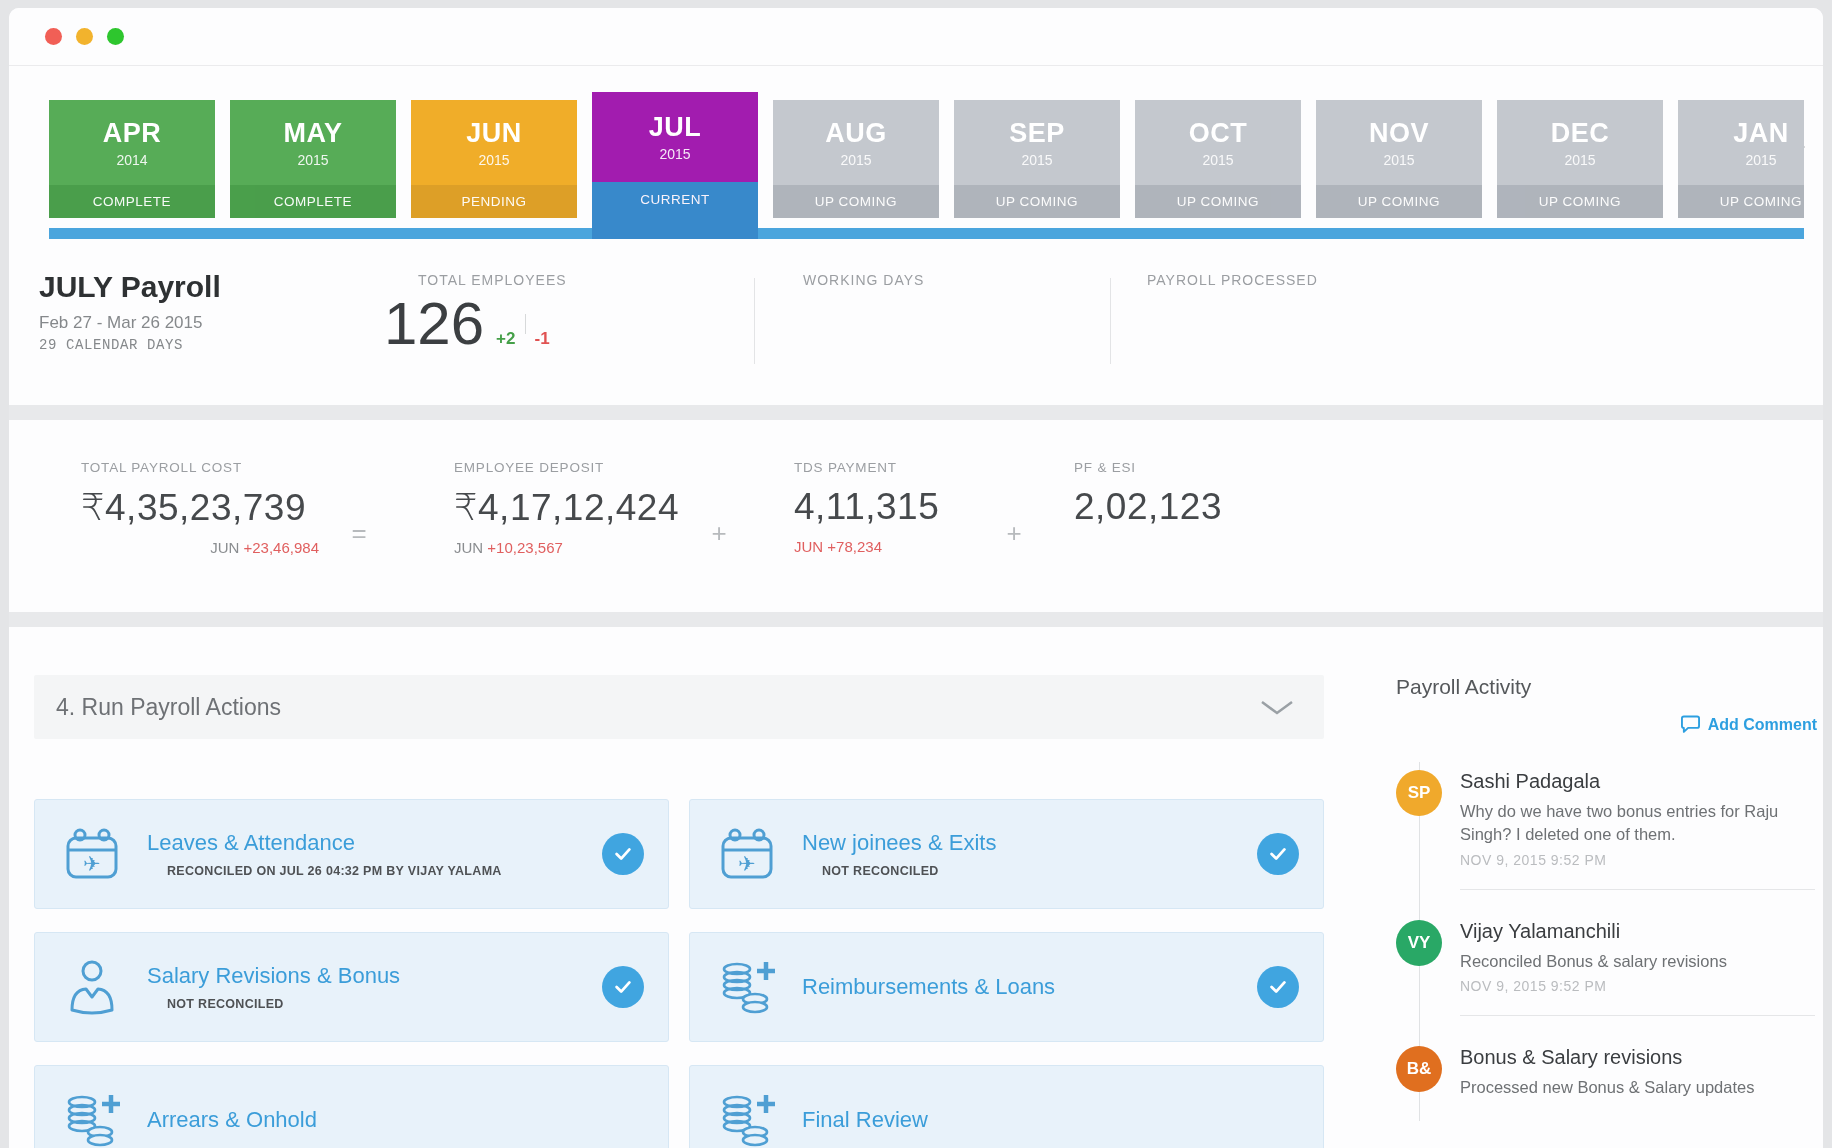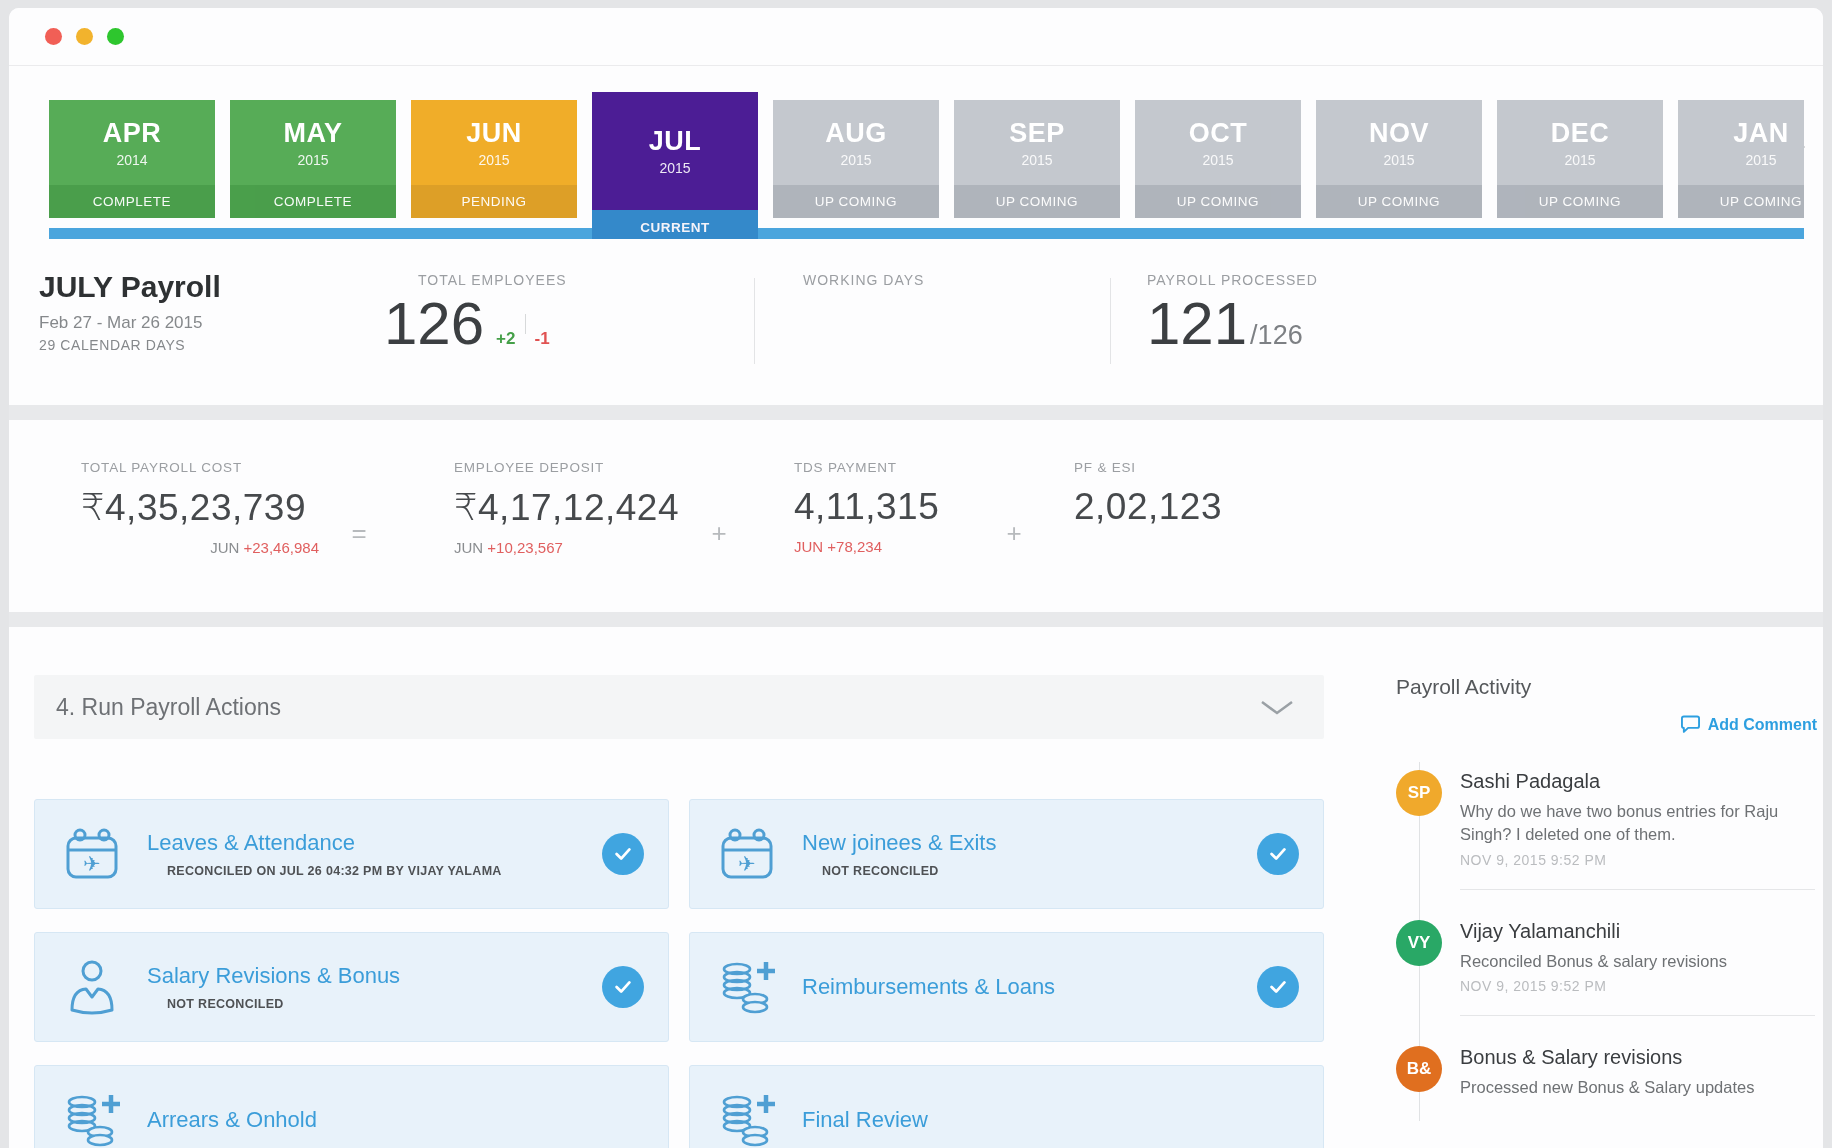--- a/index.html
+++ b/index.html
@@ -20,29 +20,29 @@
   .month-card { position:relative; flex:0 0 166px; width:166px; height:118px; margin-top:10px;
     display:flex; flex-direction:column; color:#fff; text-align:center; cursor:default; z-index:1;}
   .month-main { flex:1; display:flex; flex-direction:column; justify-content:center; }
   .month-name { font-size:27px; font-weight:bold; letter-spacing:0.5px; }
   .month-year { font-size:14px; opacity:0.9; margin-top:3px; }
   .month-status { height:33px; line-height:33px; font-size:13.5px; letter-spacing:0.5px;
     opacity:0.95; white-space:nowrap; }
   .month-card.complete { background:#57ac57; } .month-card.complete .month-status{ background:#4a9e4b; }
   .month-card.pending  { background:#f0ad29; } .month-card.pending  .month-status{ background:#dc9f27; }
   .month-card.upcoming { background:#c4c8ce; } .month-card.upcoming .month-status{ background:#aeb3ba; }
-  .month-card.current  { background:#4c1d95; margin-top:2px; height:147px; z-index:2; }
-  .month-card.current .month-status { background:#338fcd; height:29px; line-height:36px;font-weight:bold; }
+  .month-card.current  { background:#a21caf; margin-top:2px; height:147px; z-index:2; }
+  .month-card.current .month-status { background:#338fcd; height:57px; line-height:36px; }
   .next-arrow { position:absolute; right:16px; top:48px; width:26px; height:66px; cursor:pointer; }
   
   .summary-section { background:#fdfdfe; height:155px; display:flex; padding-top:20px; }
   .sum-title-block { width:315px; padding-left:30px; }
   .sum-title { font-size:30px; font-weight:bold; color:#2e3133; margin-bottom:9px; }
   .sum-range { font-size:17px; color:#85888b; margin-bottom:4px; }
-  .sum-caldays { font-size:14px; color:#85888b; letter-spacing:0.6px; }
+  .sum-caldays { font-size:14px; color:#85888b; letter-spacing:0.6px;font-family:Liberation Mono, monospace; }
   .stat { padding-top:2px; }
   .stat .slabel { font-size:14px; color:#9b9ea2; letter-spacing:1px; margin-bottom:4px; }
   .stat .svalue { font-size:60px; font-weight:300; color:#3c3f42; line-height:1.05; display:flex; align-items:baseline; }
   .stat1 { width:430px; padding-left:60px; } .stat1 .slabel{ margin-left:34px; }
   .stat2 { width:355px; padding-left:48px; } .stat2 .svalue{ margin-left:22px; }
   .stat3 { padding-left:36px; }
   .vdiv { width:1px; height:86px; background:#e3e4e6; margin-top:8px; }
   .delta-up { font-size:17px; font-weight:bold; color:#45a049; margin-left:12px; }
   .pipe { display:inline-block; width:1px; height:20px; background:#d7d9da; margin:0 9px; align-self:center; }
   .delta-down { font-size:17px; font-weight:bold; color:#e05252; }
@@ -206,24 +206,20 @@
         <span class="delta-down">-1</span>
       </div>
     </div>
     <div class="vdiv"></div>
     <div class="stat stat2">
       <div class="slabel">WORKING DAYS</div>
     </div>
     <div class="vdiv"></div>
     <div class="stat stat3">
       <div class="slabel">PAYROLL PROCESSED</div>
-      <div class="svalue">
-        <span>121</span>
-        <span class="val-total">/126</span>
-      </div>
     </div>
   </div>
 
   <div class="gap"></div>
 
   <div class="financials-section">
     <div class="fin-items">
       <div class="fin-item fi1">
         <div class="flabel">TOTAL PAYROLL COST</div>
         <div class="fvalue">₹4,35,23,739</div>

